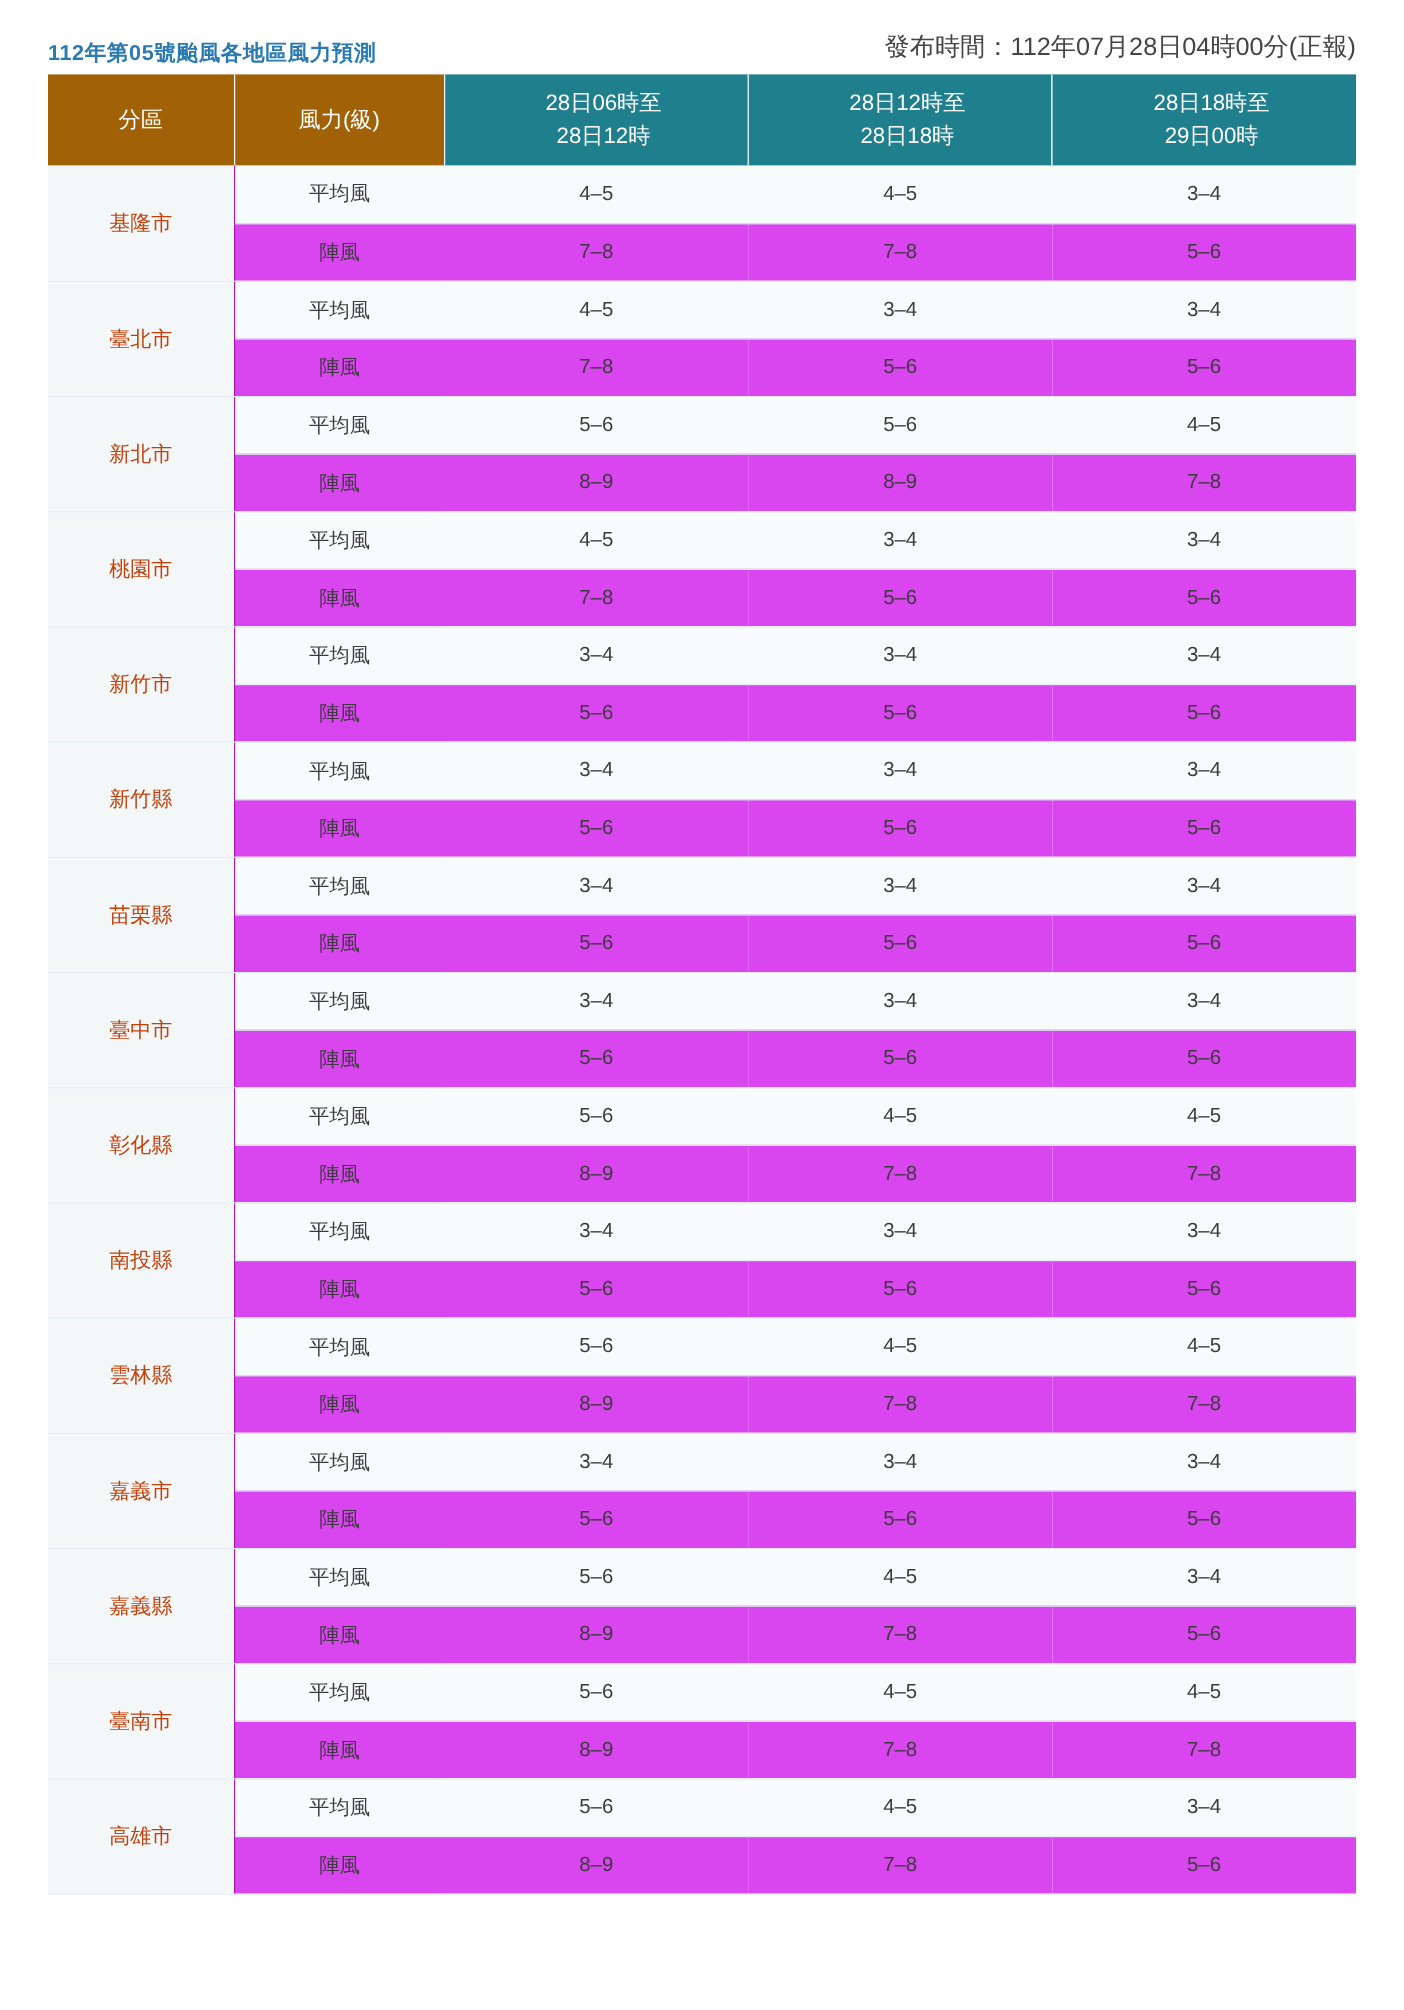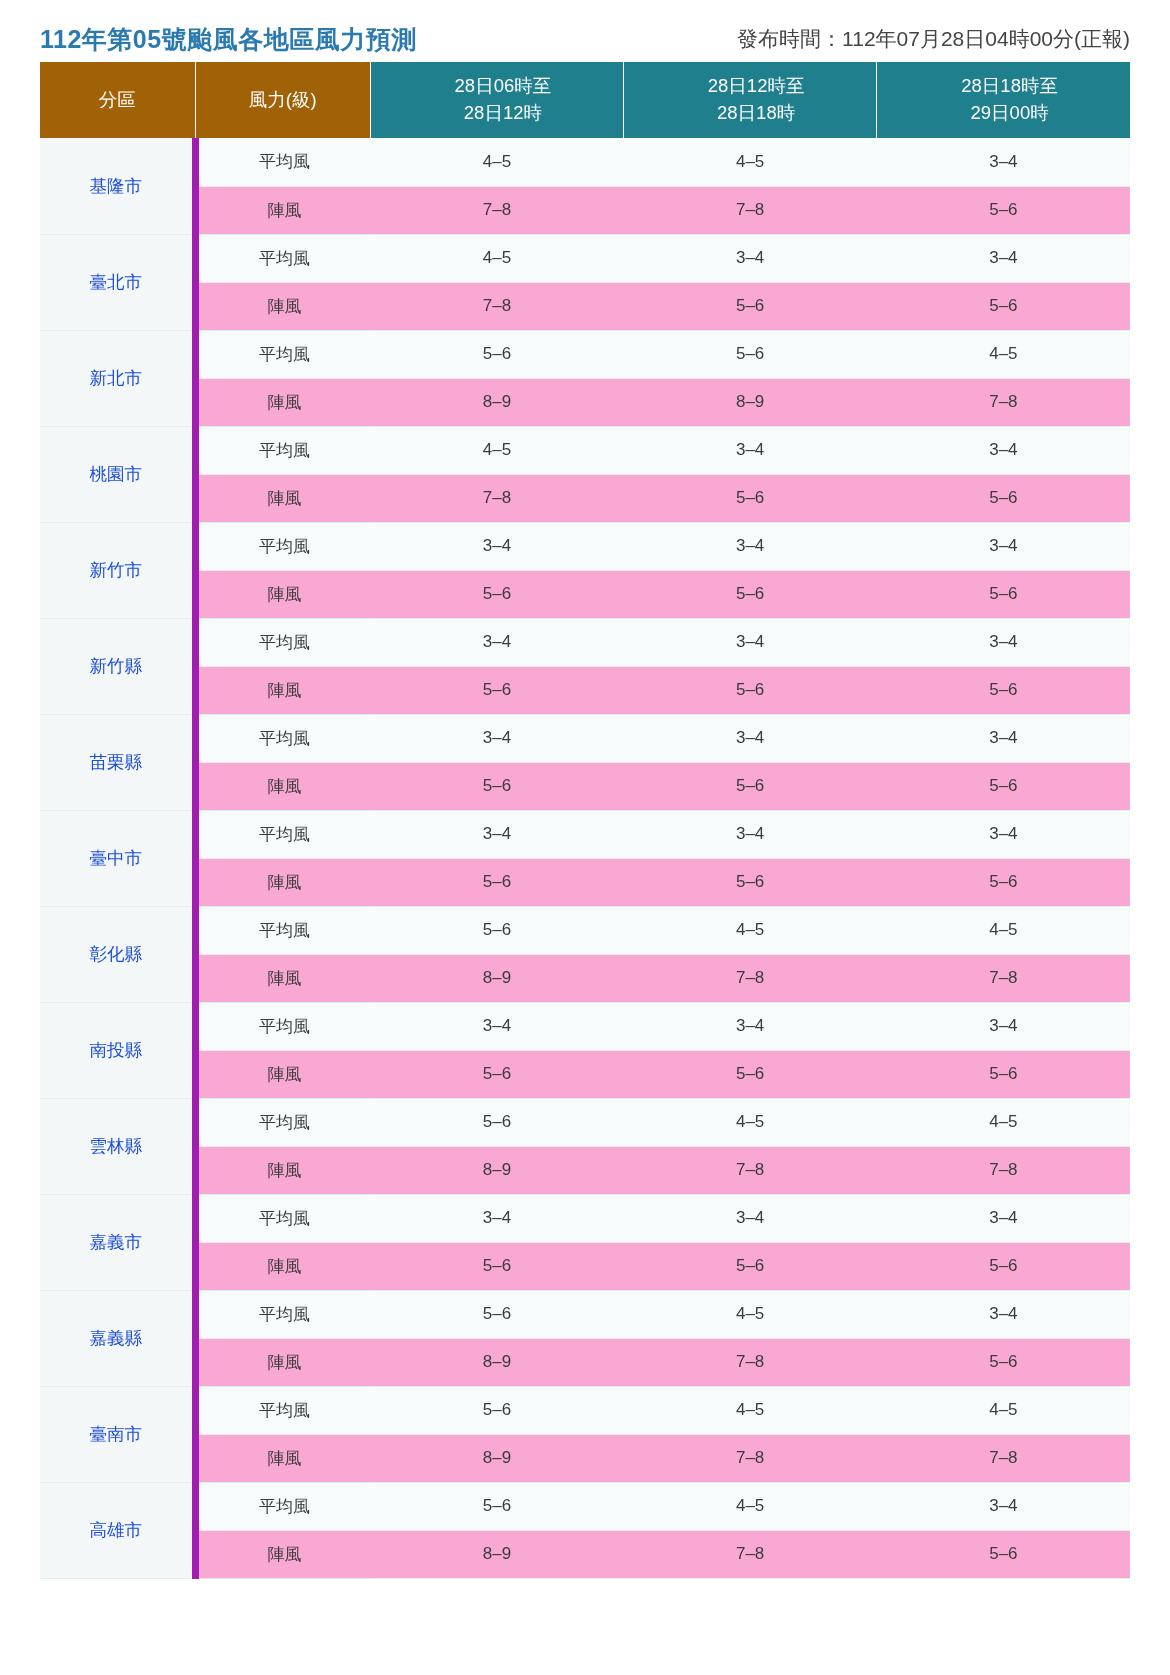--- a/index.html
+++ b/index.html
@@ -20,21 +20,21 @@
     padding: 0 40px;
   }
   .header-row {
     display: flex;
     align-items: flex-end;
     justify-content: space-between;
     height: 56px;
     padding-top: 8px;
   }
   .title {
-    font-size: 25px;
+    font-size: 18px;
     font-weight: bold;
     color: #2a7ab0;
     letter-spacing: 0.5px;
     white-space: nowrap;
   }
   .issued {
     font-size: 21px;
     color: #444444;
     white-space: nowrap;
     padding-bottom: 3px;
@@ -68,26 +68,26 @@
 
   tbody td {
     text-align: center;
     font-size: 17px;
     height: 48px;
     vertical-align: middle;
     color: #3b3b3b;
     border-bottom: 1px solid #e4eef3;
   }
   tbody td.region {
-    color: #1d4ed8;
+    color: #c2410c;
     font-size: 17.5px;
-    border-right: 7px solid #a21caf;
+    border-right: 1px solid #a21caf;
   }
   tbody tr.avg td { background: #f8fbfc; }
-  tbody tr.gust td { background: #f9a8d4; }
+  tbody tr.gust td { background: #d946ef; }
   tbody tr.avg td.region,
   tbody tr.gust td.region { background: #f4f7f8; }
   tbody tr.gust td.kind { border-bottom: 1px solid #dbe9ef; }
   tbody td.kind { color: #3b3b3b; }
 </style>
 </head>
 <body>
 
 <div class="page">
 

